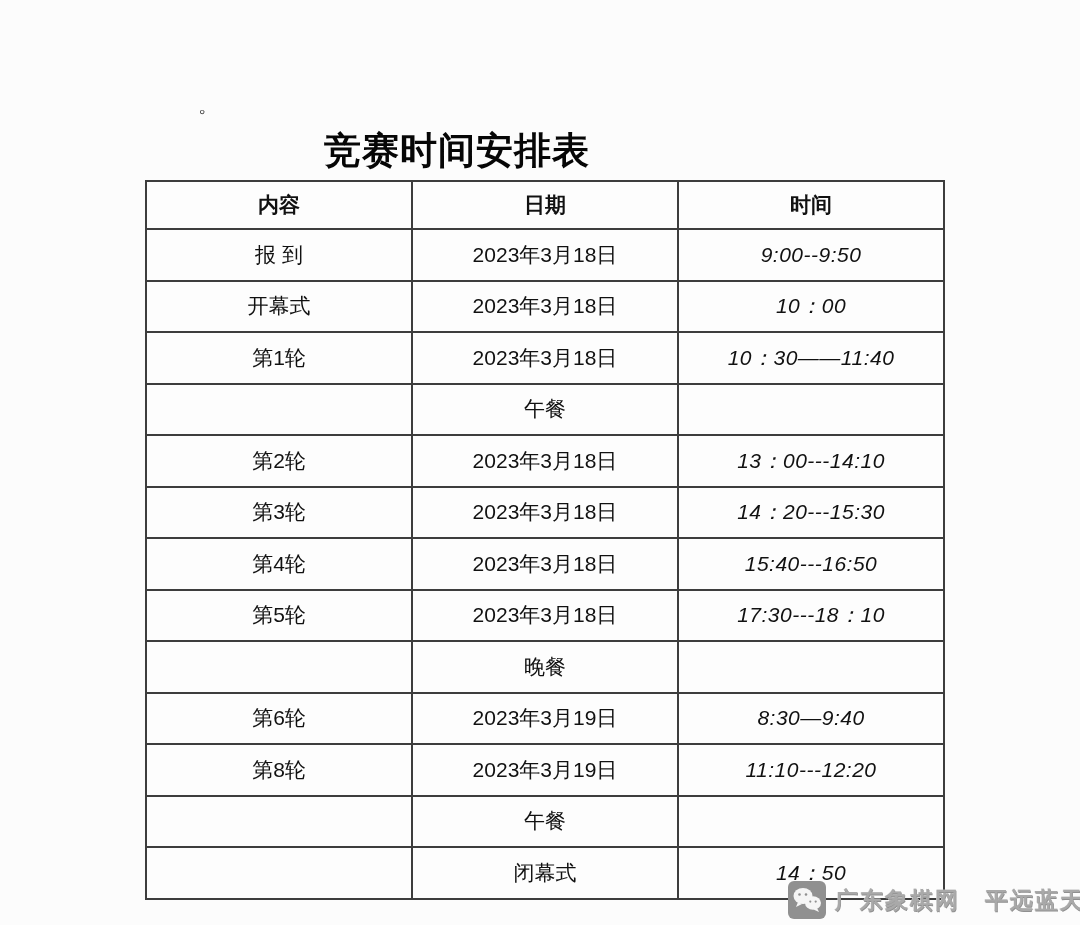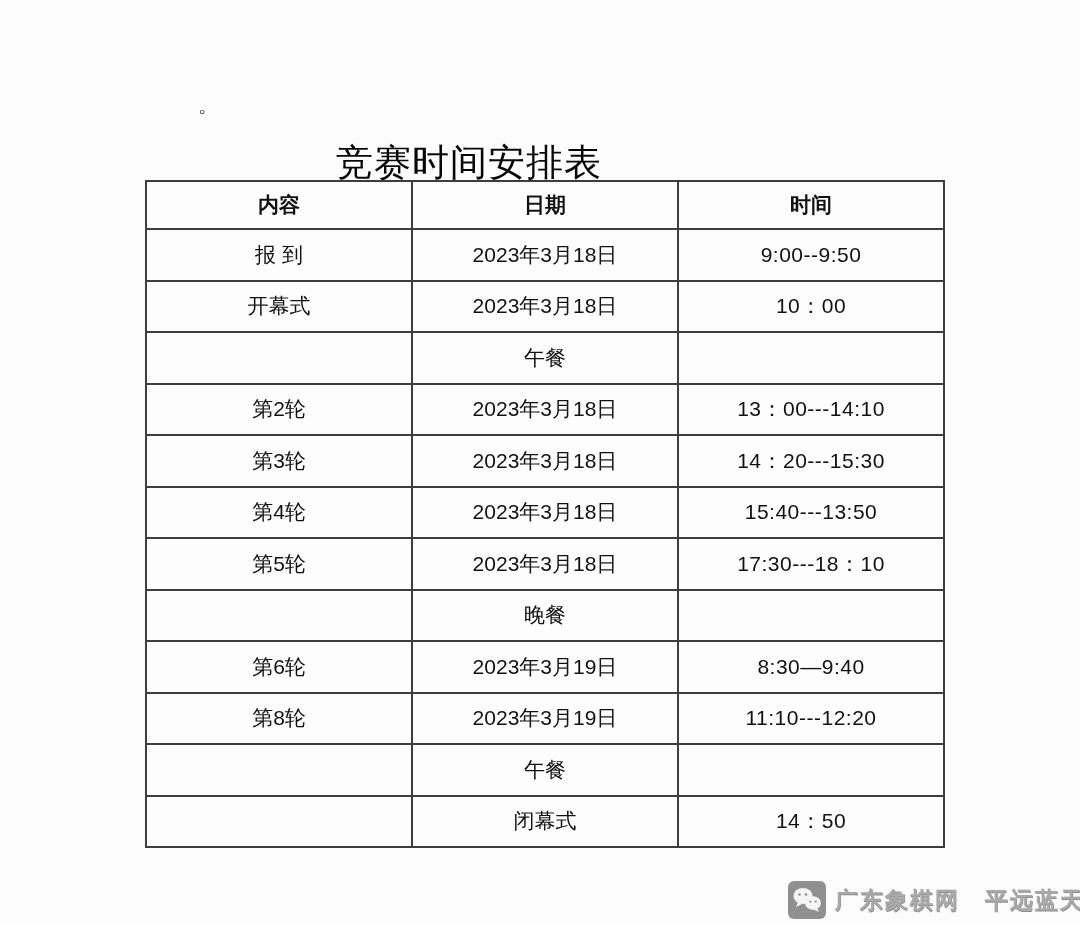--- a/index.html
+++ b/index.html
@@ -20,23 +20,23 @@
     position: absolute;
     left: 198px;
     top: 92px;
     font-size: 20px;
     color: #222;
   }
   .title {
     position: absolute;
     left: 324px;
     top: 126px;
-    margin: 12px;
+    margin: 0;
     font-size: 37px;
-    font-weight: 400;
+    font-weight: 700;
     letter-spacing: 1px;
     color: #060606;
   }
   table.schedule {
     position: absolute;
     left: 145px;
     top: 180px;
     width: 800px;
     border-collapse: collapse;
     table-layout: fixed;
@@ -57,20 +57,21 @@
   table.schedule th {
     height: 38px;
     font-weight: 600;
   }
   table.schedule td {
     height: 41.5px;
   }
   td[data-name="cell-time"] {
     font-size: 22px;
     letter-spacing: 0.5px;
+    font-style: italic;
   }
   .watermark {
     position: absolute;
     left: 788px;
     top: 881px;
     display: flex;
     align-items: center;
     gap: 9px;
   }
   .wm-icon svg { display: block; }
@@ -105,38 +106,43 @@
           <td data-name="cell-content">报  到</td>
           <td data-name="cell-date">2023年3月18日</td>
           <td data-name="cell-time">9:00--9:50</td>
         </tr>
         <tr data-name="table-row">
           <td data-name="cell-content">开幕式</td>
           <td data-name="cell-date">2023年3月18日</td>
           <td data-name="cell-time">10：00</td>
         </tr>
         <tr data-name="table-row">
+          <td data-name="cell-content">第1轮</td>
+          <td data-name="cell-date">2023年3月18日</td>
+          <td data-name="cell-time">10：30——11:40</td>
+        </tr>
+        <tr data-name="table-row">
           <td data-name="cell-content"></td>
           <td data-name="cell-date">午餐</td>
           <td data-name="cell-time"></td>
         </tr>
         <tr data-name="table-row">
           <td data-name="cell-content">第2轮</td>
           <td data-name="cell-date">2023年3月18日</td>
           <td data-name="cell-time">13：00---14:10</td>
         </tr>
         <tr data-name="table-row">
           <td data-name="cell-content">第3轮</td>
           <td data-name="cell-date">2023年3月18日</td>
           <td data-name="cell-time">14：20---15:30</td>
         </tr>
         <tr data-name="table-row">
           <td data-name="cell-content">第4轮</td>
           <td data-name="cell-date">2023年3月18日</td>
-          <td data-name="cell-time">15:40---13:50</td>
+          <td data-name="cell-time">15:40---16:50</td>
         </tr>
         <tr data-name="table-row">
           <td data-name="cell-content">第5轮</td>
           <td data-name="cell-date">2023年3月18日</td>
           <td data-name="cell-time">17:30---18：10</td>
         </tr>
         <tr data-name="table-row">
           <td data-name="cell-content"></td>
           <td data-name="cell-date">晚餐</td>
           <td data-name="cell-time"></td>

